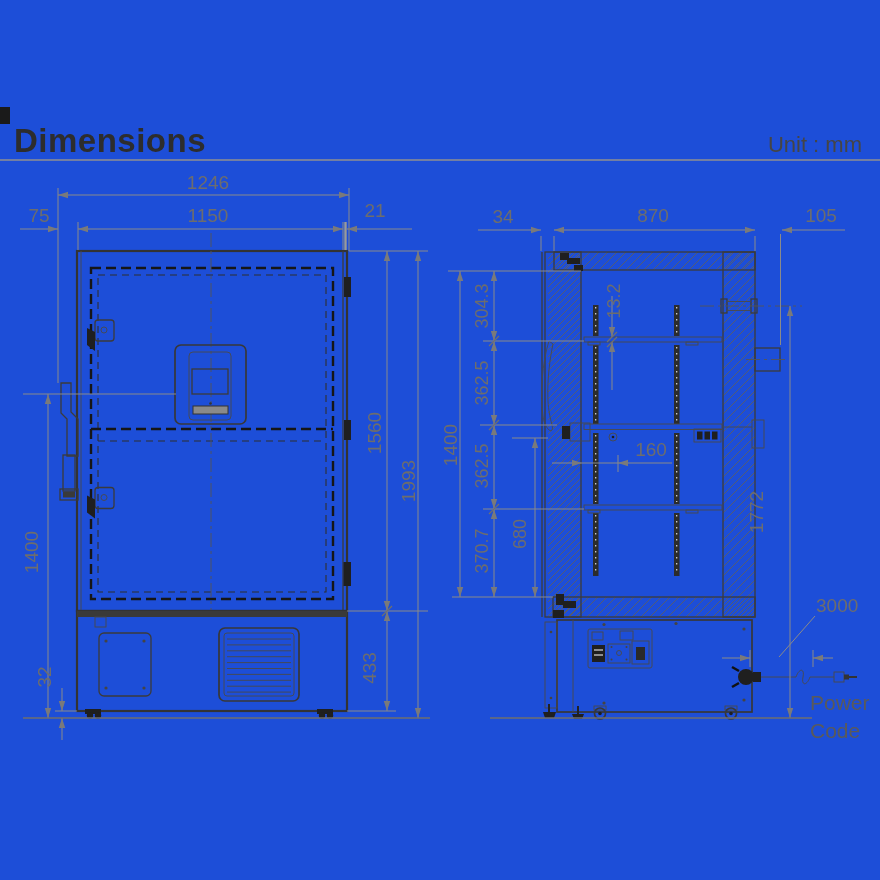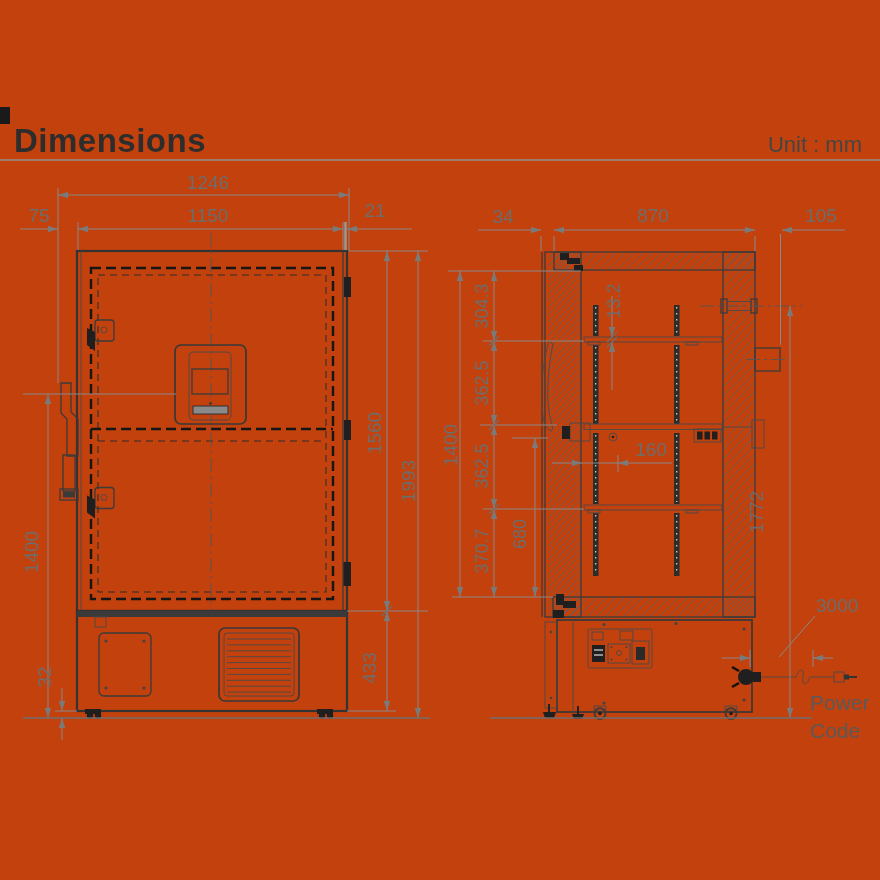--- a/index.html
+++ b/index.html
@@ -1,16 +1,16 @@
 <!DOCTYPE html>
 <html><head>
 <meta charset="utf-8">
 <style>
   html,body{margin:0;padding:0;background:#ffffff;}
-  .canvas{width:880px;height:880px;position:relative;background:#c2410c;overflow:hidden;}
+  .canvas{width:880px;height:880px;position:relative;background:#1d4ed8;overflow:hidden;}
   svg{display:block;}
   
   .ol{stroke:#3b3b3b;stroke-width:1.3;fill:none;}
   .ol2{stroke:#333;stroke-width:2.2;fill:none;}
   .ol15{stroke:#383838;stroke-width:1.7;fill:none;}
   .thin{stroke:#4a4a4a;stroke-width:0.9;fill:none;}
   .dk{fill:#1f1f1f;stroke:none;}
   .dashA{stroke:#161616;stroke-width:2.4;fill:none;stroke-dasharray:10 5;}
   .dashB{stroke:#2f2f2f;stroke-width:1.1;fill:none;stroke-dasharray:7 5;}
   .cl{stroke:#555;stroke-width:0.9;fill:none;stroke-dasharray:14 4 3 4;}

